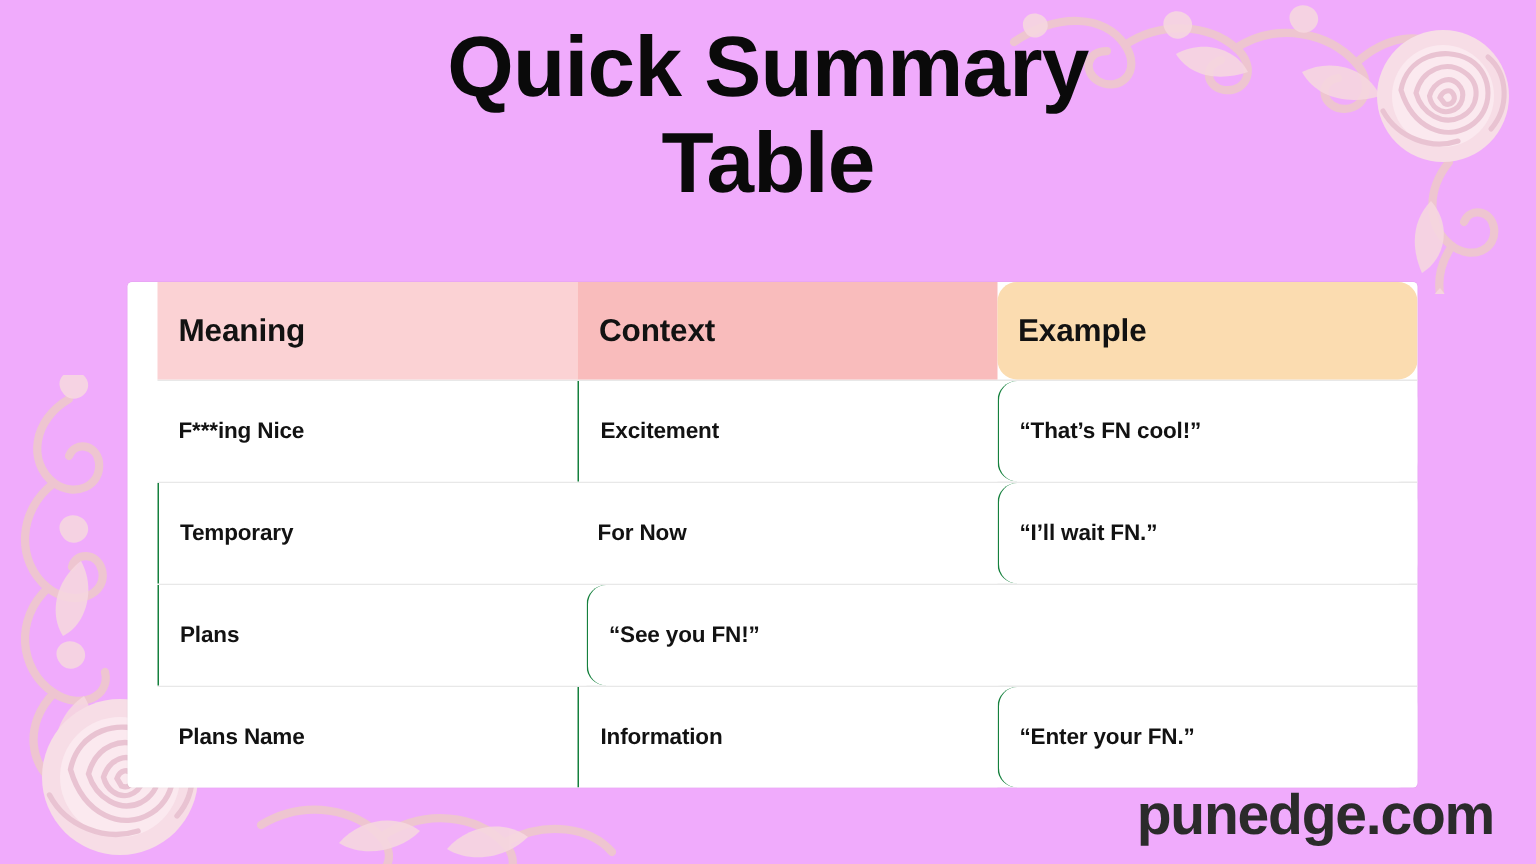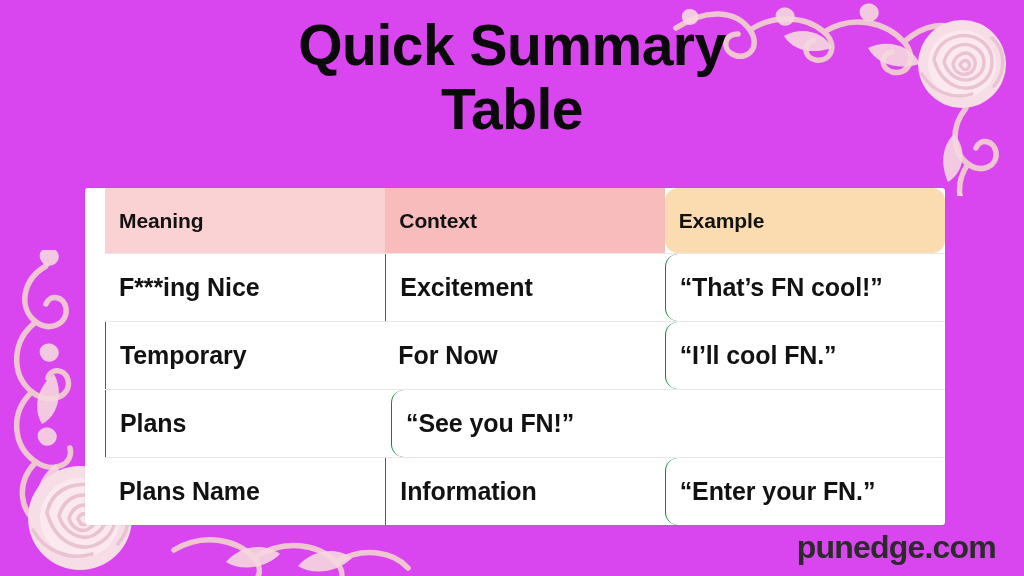--- a/index.html
+++ b/index.html
@@ -14,21 +14,21 @@
     font-family: "Liberation Sans", sans-serif;
     background: #e1fab4;
     position: relative;
   }
 
   #slide {
     position: absolute;
     inset: 0;
     width: 1024px;
     height: 576px;
-    background: #d946ef;
+    background: #f0abfc;
     overflow: hidden;
   }
 
   
   .ornament {
     position: absolute;
     pointer-events: none;
   }
   #orn-top-right {
     top: -4px;
@@ -75,21 +75,21 @@
     padding-left: 20px;
   }
   .trow {
     display: flex;
     width: 100%;
   }
   .tcell {
     padding: 0 14px;
     display: flex;
     align-items: center;
-    font-size: 25px;
+    font-size: 15px;
     font-weight: 700;
     color: #121212;
     letter-spacing: -0.1px;
     overflow: hidden;
     white-space: nowrap;
   }
   .col-0 { width: 287px; }
   .col-1 { width: 286px; }
   .col-2 { width: 287px; border-radius: 13px; }
 
@@ -109,21 +109,21 @@
   }
   .body-row { border-top: 1px solid #e8e8e8; }
   .body-row .col-1,
   .body-row .col-2 { border-left: 1px solid #15803d; }
 
   
   #watermark {
     position: absolute;
     right: 28px;
     bottom: 10px;
-    font-size: 32px;
+    font-size: 38px;
     font-weight: 700;
     color: #2b2b2b;
     letter-spacing: -0.8px;
     z-index: 4;
   }
 </style>
 </head>
 <body>
 
 <div id="slide">
@@ -212,21 +212,21 @@
 
     <div class="trow body-row">
       <div class="tcell col-0">F***ing Nice</div>
       <div class="tcell col-1">Excitement</div>
       <div class="tcell col-2">“That’s FN cool!”</div>
     </div>
 
     <div class="trow body-row">
       <div class="tcell col-1">Temporary</div>
       <div class="tcell col-0">For Now</div>
-      <div class="tcell col-2">“I’ll cool FN.”</div>
+      <div class="tcell col-2">“I’ll wait FN.”</div>
     </div>
 
     <div class="trow body-row">
       <div class="tcell col-1">Plans</div>
       <div class="tcell col-2">“See you FN!”</div>
     </div>
 
     <div class="trow body-row">
       <div class="tcell col-0">Plans Name</div>
       <div class="tcell col-1">Information</div>

